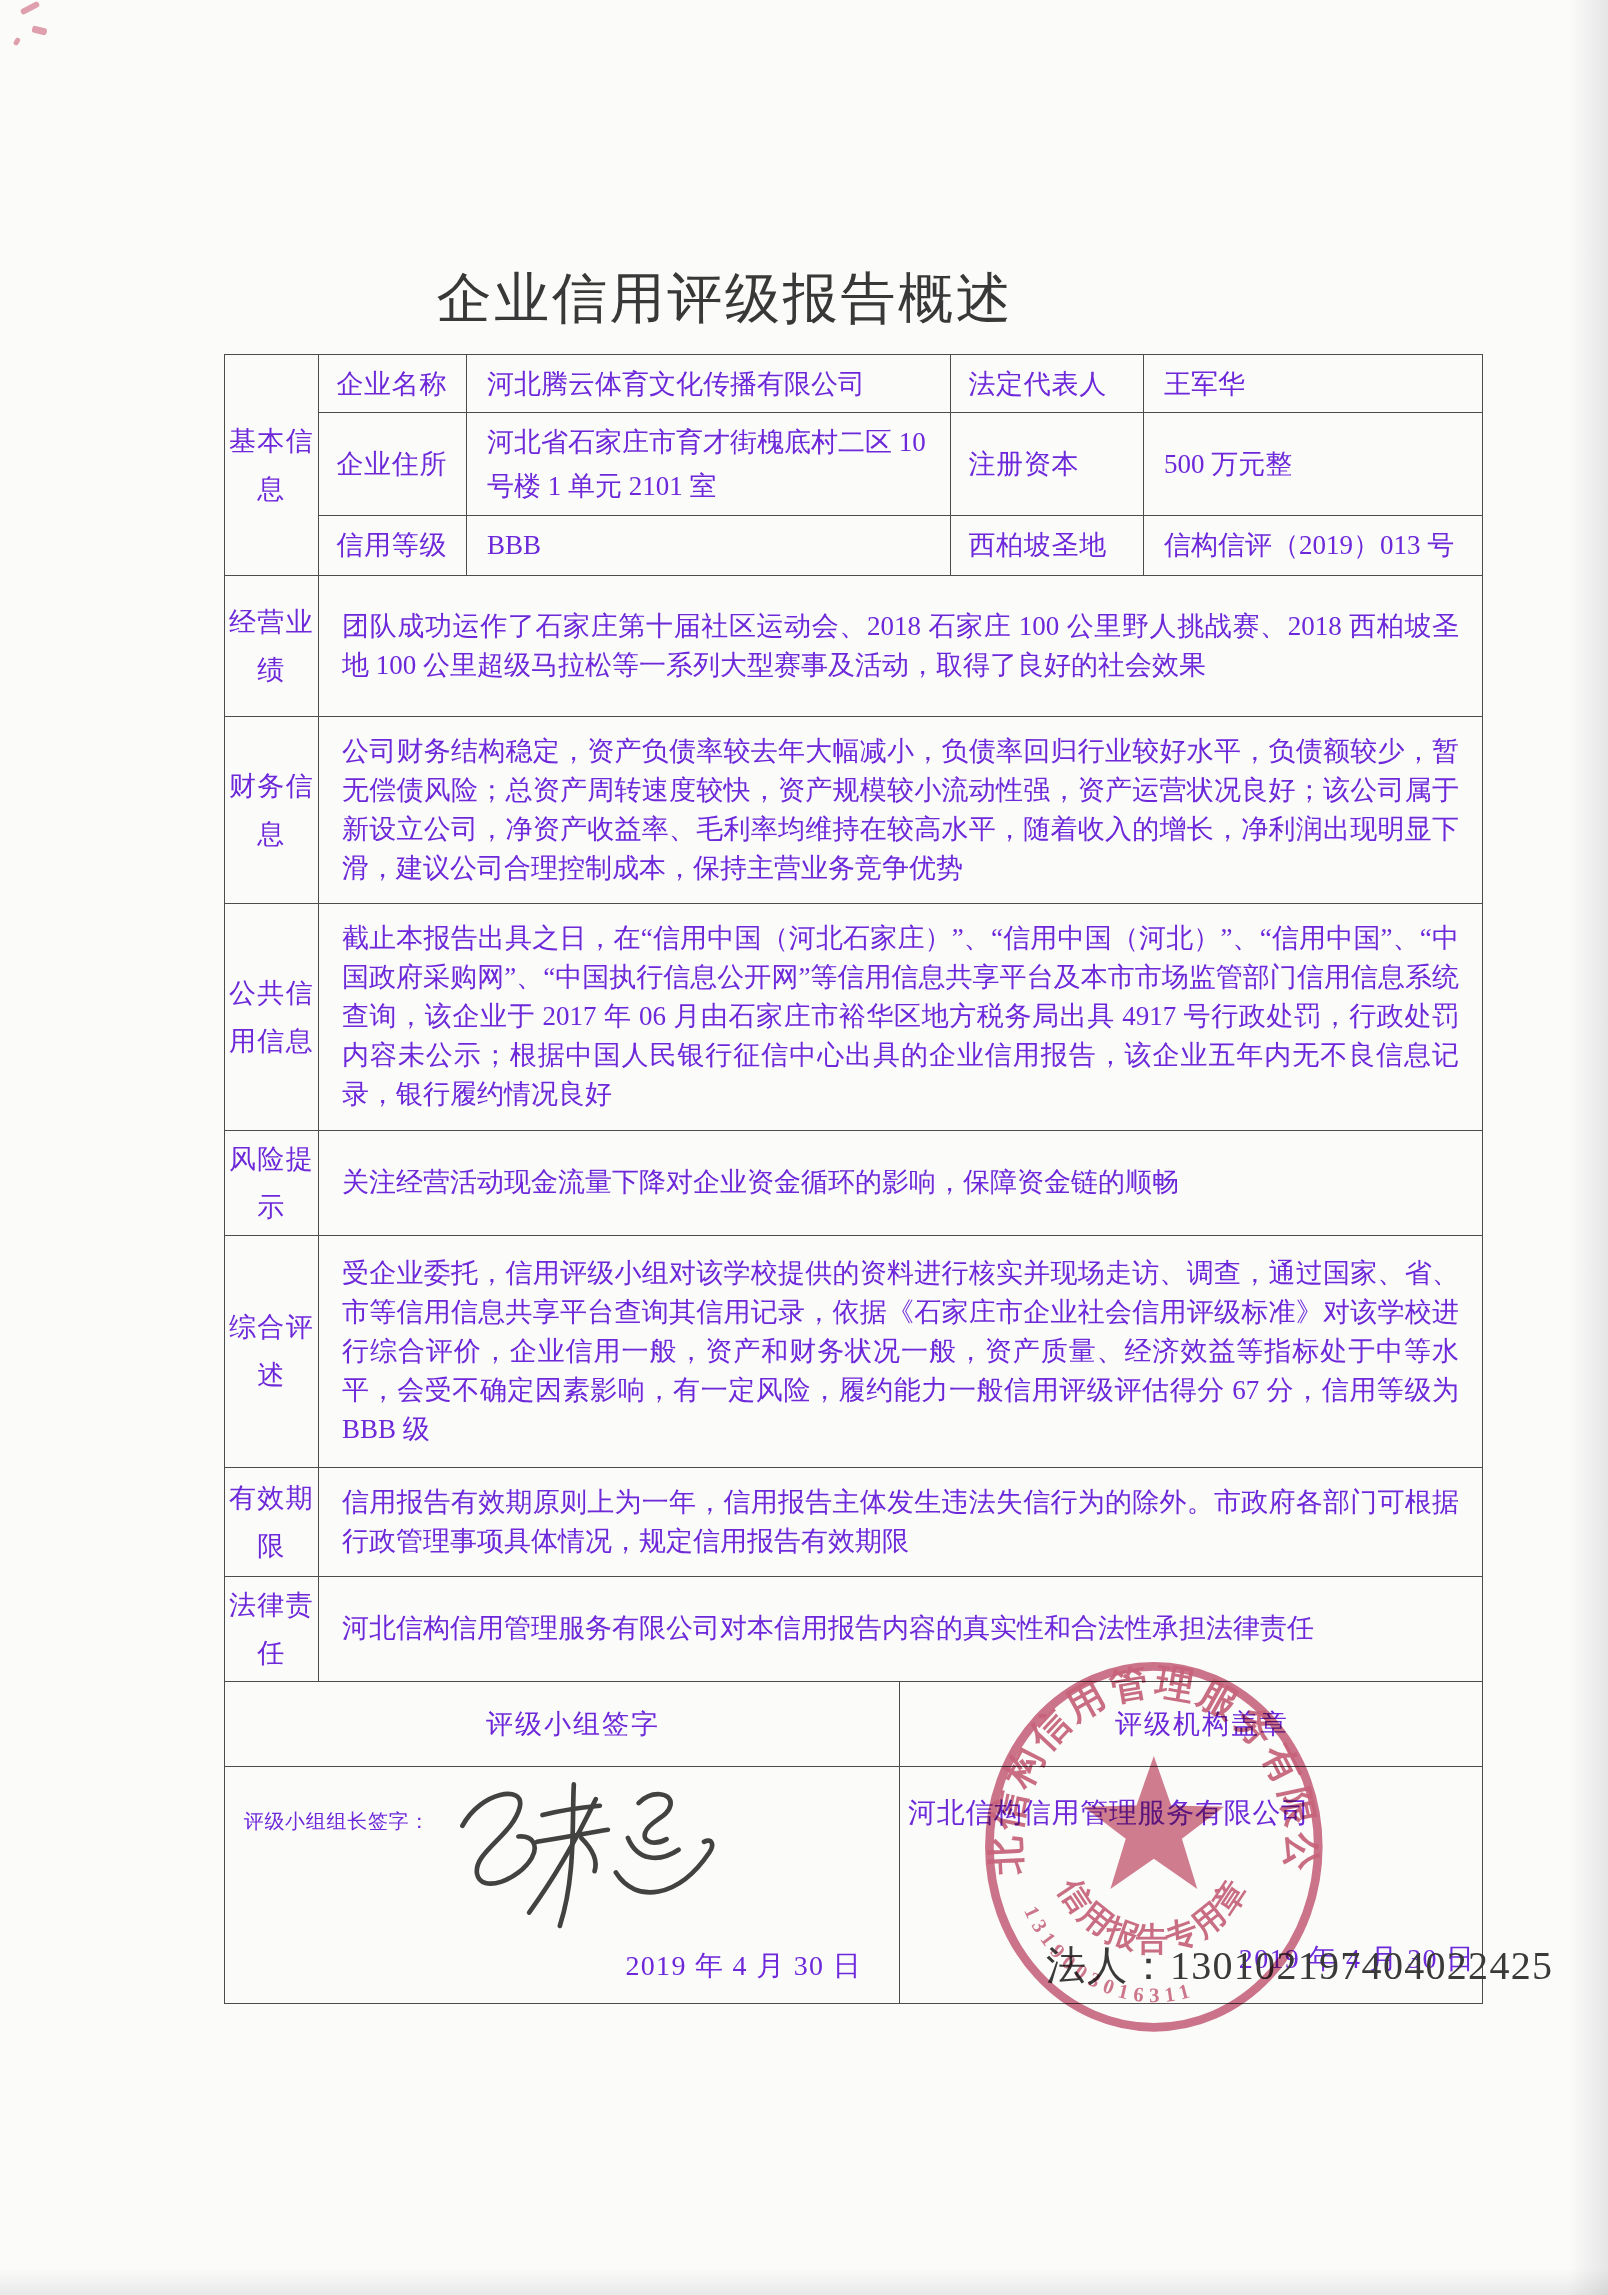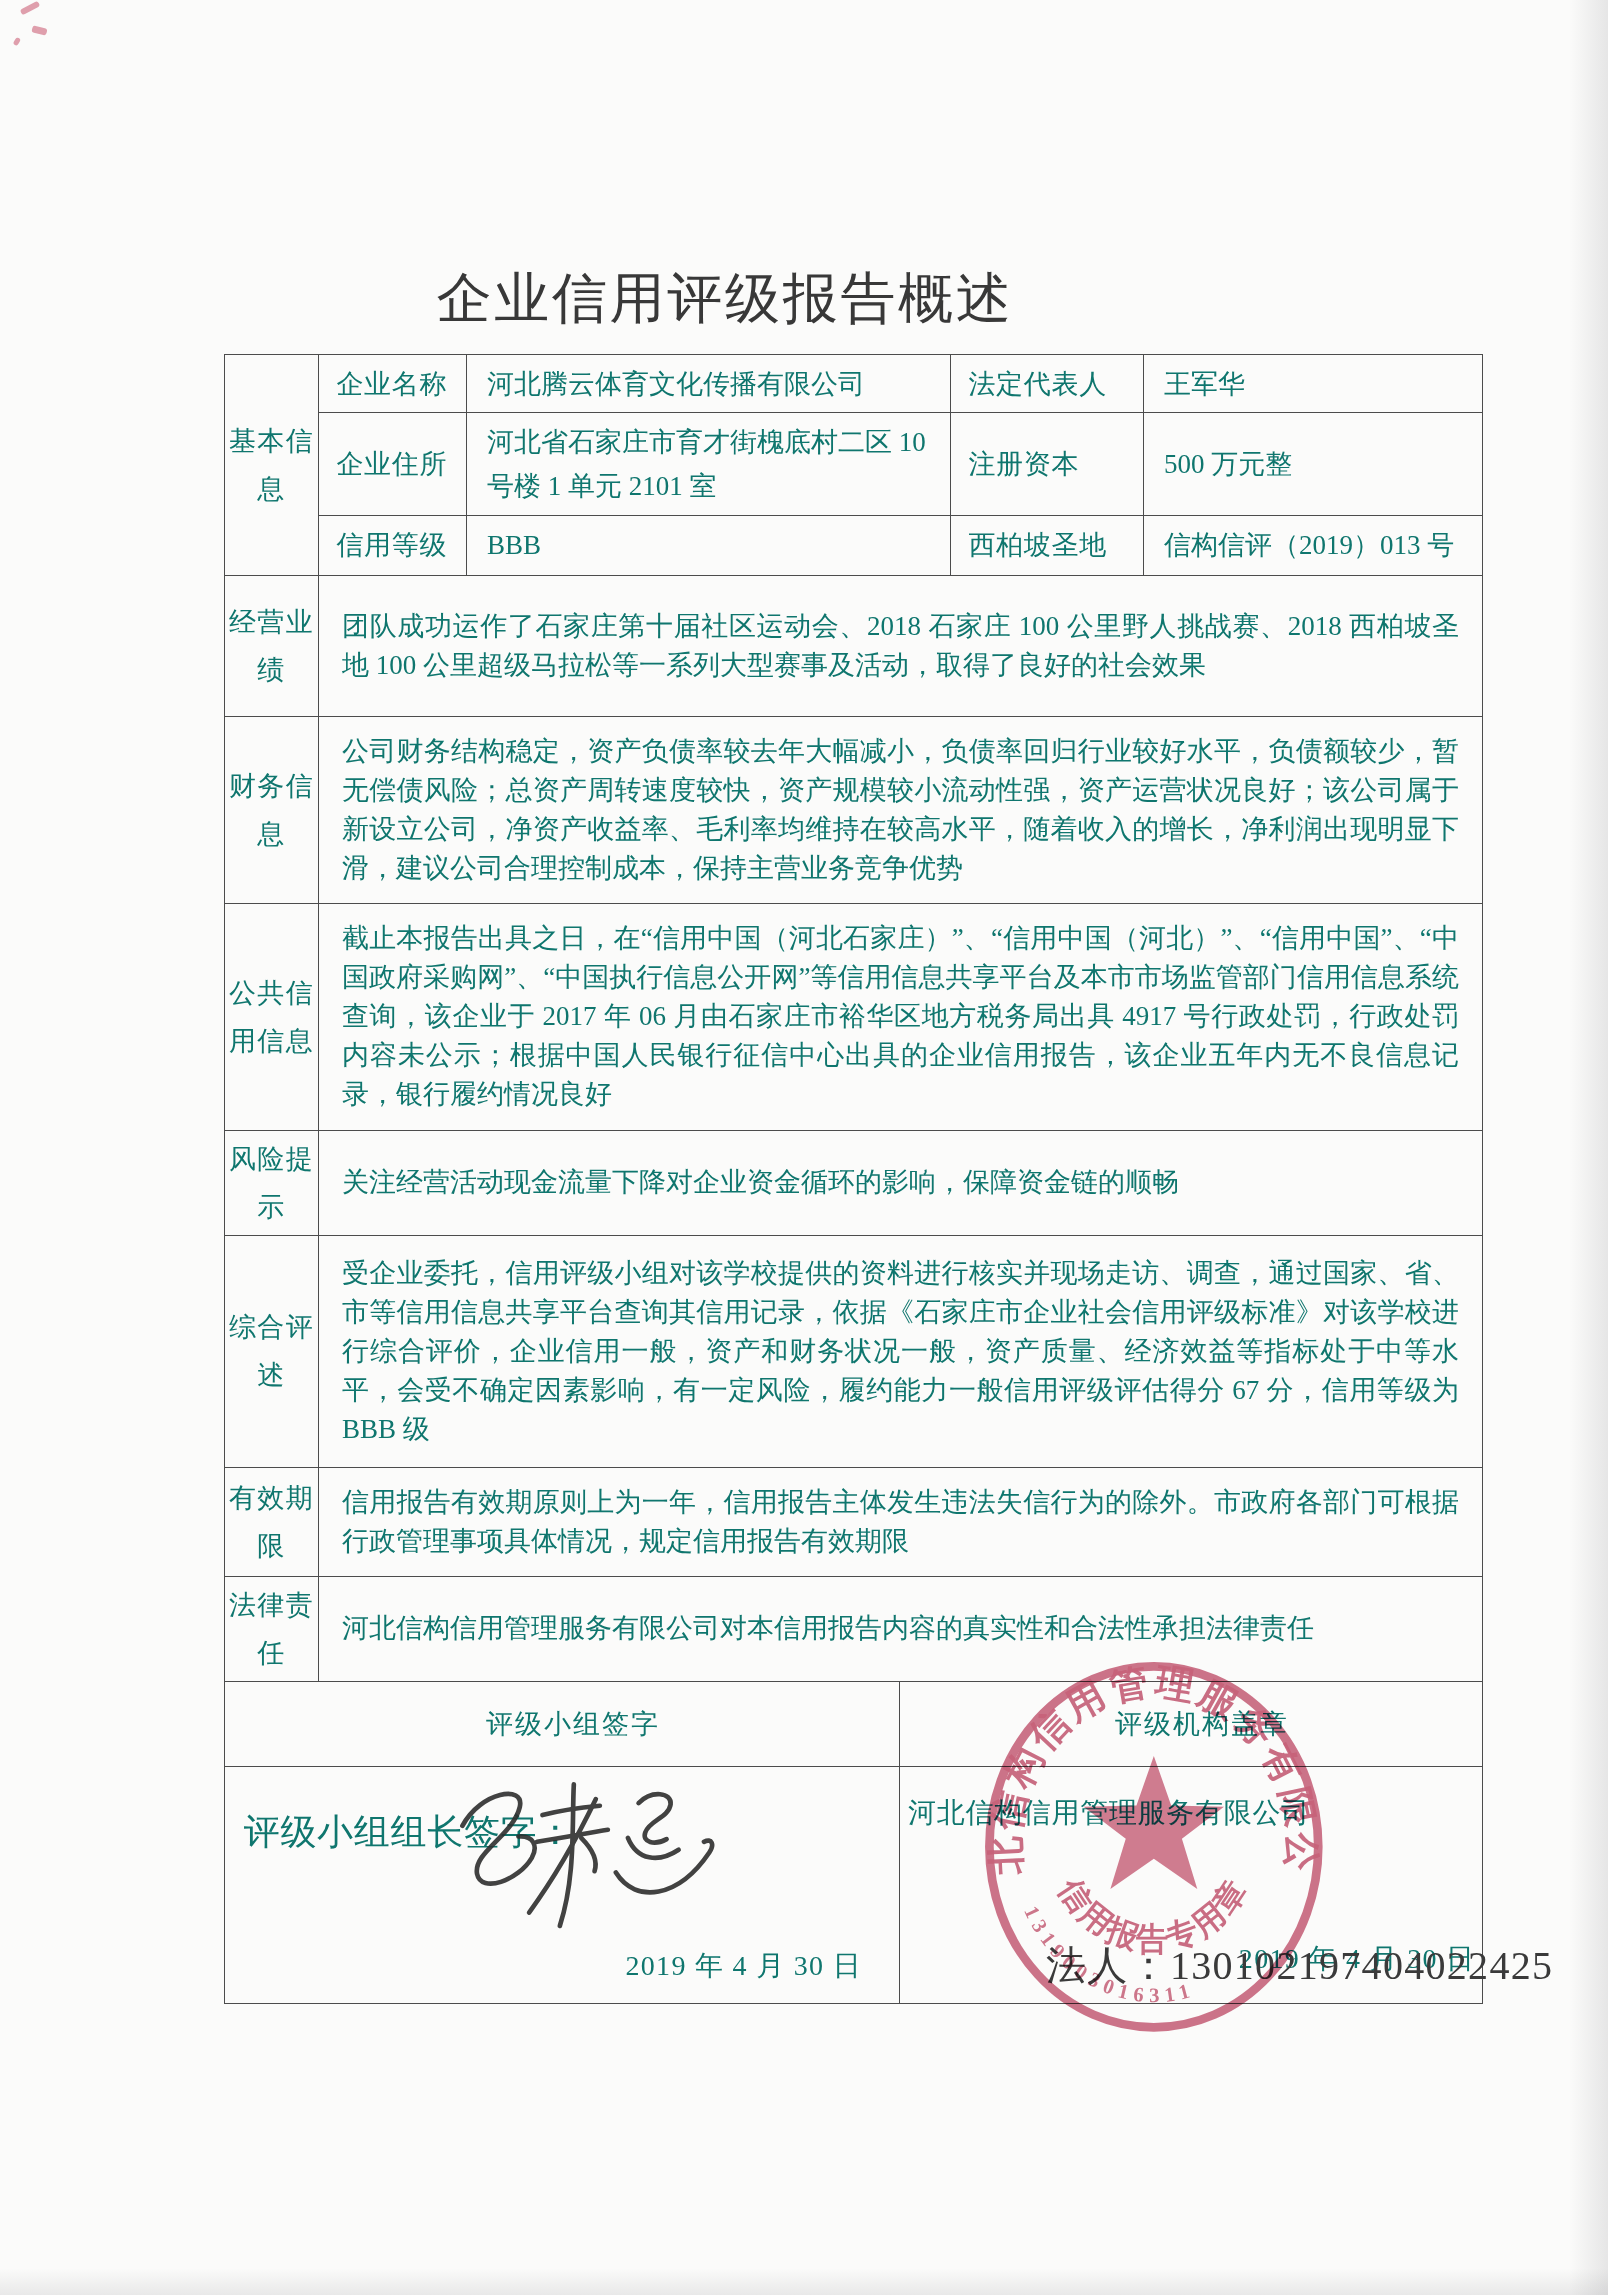--- a/index.html
+++ b/index.html
@@ -13,36 +13,36 @@
   .page-title{
     position:absolute;left:0;top:262px;width:1450px;
     text-align:center;font-size:55px;font-weight:400;letter-spacing:2.7px;color:#383838;
   }
   table.report{
     position:absolute;left:224px;top:354px;width:1258px;
     border-collapse:collapse;table-layout:fixed;
   }
   table.report td{
     border:1.3px solid #4c4c4c;
-    font-size:27px;color:#0f766e;
+    font-size:27px;color:#6d28d9;
     vertical-align:middle;
     box-sizing:border-box;
   }
   td.sec-label{
     text-align:center;line-height:48px;letter-spacing:1.3px;
     padding:4px 4px;
   }
   td.sec-text{
     padding:15px 23px;line-height:39px;text-align:justify;margin-top:19px;
   }
   td.f-key{padding:4px 4px 4px 17.4px;letter-spacing:0.7px;}
   td.f-val{padding:6.7px 9.4px 6.7px 20px;line-height:44px;}
   td.signoff-head{text-align:center;font-size:29px;letter-spacing:2px;padding-left:23px;}
   td.sign-cell{position:relative;}
-  .leader-label{position:absolute;left:18.7px;top:41px;font-size:36px;letter-spacing:0.7px;}
+  .leader-label{position:absolute;left:18.7px;top:41px;font-size:20px;letter-spacing:0.7px;}
   .sig-svg{position:absolute;left:212px;top:4px;}
   .date-left{position:absolute;right:37px;bottom:17.4px;font-size:28px;letter-spacing:1.3px;}
   .agency-name{position:absolute;left:8px;top:27px;font-size:28px;letter-spacing:0.7px;white-space:nowrap;}
   .date-right{position:absolute;right:6.7px;bottom:25px;font-size:28px;letter-spacing:1.3px;}
   .legal-person{
     position:absolute;left:1046px;top:1938px;font-size:40px;letter-spacing:1.3px;color:#3a3a3a;
   }
   .stamp{
     position:absolute;left:978px;top:1659px;width:353px;height:381px;
     mix-blend-mode:multiply;opacity:.92;z-index:6;pointer-events:none;

